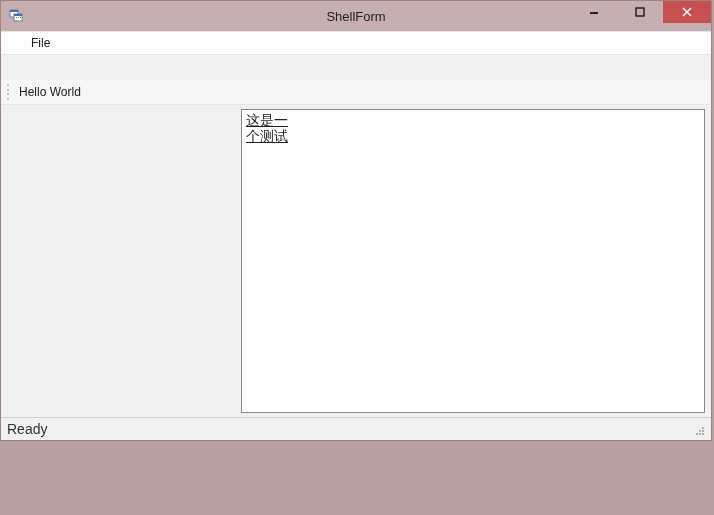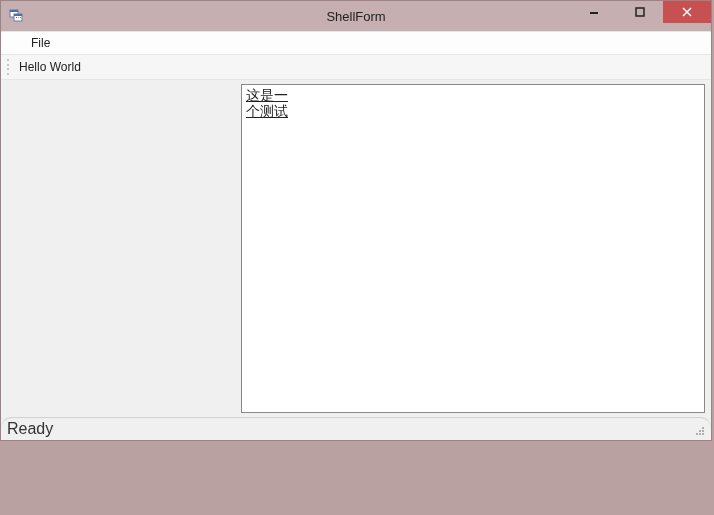--- a/index.html
+++ b/index.html
@@ -75,20 +75,21 @@
     font-size: 12px;
     color: #222;
   }
   .toolbar {
     height: 24px;
     background: #f6f6f6;
     border-bottom: 1px solid #e5e5e5;
     display: flex;
     align-items: center;
     padding-left: 4px;
+    margin-top: 25px;
   }
   .toolbar-grip {
     width: 6px;
     height: 16px;
     display: flex;
     flex-direction: column;
     justify-content: space-between;
     margin-right: 4px;
   }
   .toolbar-grip span {
@@ -132,23 +133,22 @@
     box-sizing: border-box;
     text-decoration: underline;
   }
   .statusbar {
     height: 22px;
     background: #f0f0f0;
     border-top: 1px solid #d0d0d0;
     display: flex;
     align-items: center;
     padding: 0 6px;
-    font-size: 16px;
+    font-size: 14px;
     color: #333;
-    border-radius: 11px;
   }
   .resize-grip {
     margin-left: auto;
     width: 14px;
     height: 14px;
     display: flex;
     align-items: flex-end;
     justify-content: flex-end;
   }
 </style>

